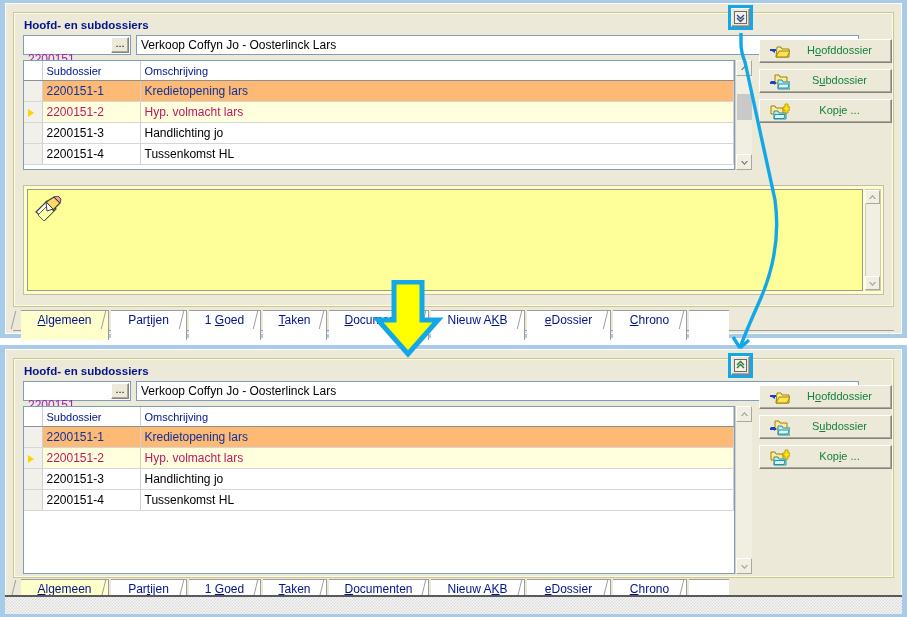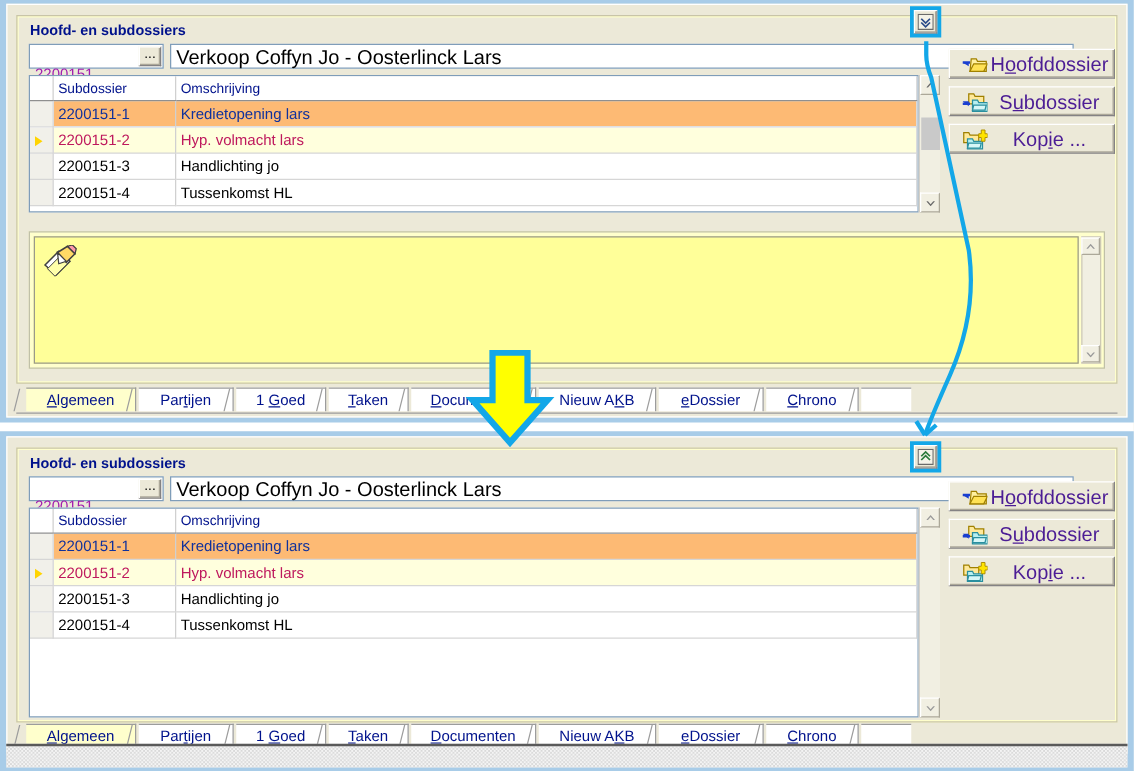--- a/index.html
+++ b/index.html
@@ -29,21 +29,21 @@
 
   
   .idrow{position:absolute;left:9px;top:22px;height:20px;}
   .idfield{position:absolute;left:0;top:0;width:108px;height:20px;background:#ffffff;border:1px solid #7f9db9;box-sizing:border-box;}
   .idfield .val{position:absolute;left:4px;top:16px;font-size:12px;color:#a21caf;}
   .ellipsis-btn{position:absolute;right:1px;top:1px;width:18px;height:16px;background:#ece9d8;
     border:1px solid #ffffff;border-right-color:#848284;border-bottom-color:#848284;
     box-shadow:inset -1px -1px 0 #aca899;box-sizing:border-box;
     font-size:11px;line-height:10px;text-align:center;color:#000;cursor:default;}
   .descfield{position:absolute;left:113px;top:0;height:20px;background:#ffffff;border:1px solid #7f9db9;box-sizing:border-box;}
-  .descfield .val{position:absolute;left:4px;top:2px;font-size:16px;color:#000;white-space:nowrap;}
+  .descfield .val{position:absolute;left:4px;top:2px;font-size:12px;color:#000;white-space:nowrap;}
 
   
   .grid-wrap{position:absolute;background:#ffffff;border:1px solid #7f9db9;box-sizing:border-box;overflow:hidden;}
   table.grid{border-collapse:collapse;width:100%;table-layout:fixed;}
   table.grid th,table.grid td{border-right:1px solid #d0d0d0;border-bottom:1px solid #d6d6d6;
     padding:0 0 0 4px;height:20px;font-size:12px;text-align:left;font-weight:normal;white-space:nowrap;overflow:hidden;}
   table.grid th{background:#ffffff;color:#00128c;font-size:11px;border-bottom:1px solid #8f8f8f;height:19px;}
   col.c-sel{width:18px;}
   col.c-sub{width:98px;}
   td.selcol,th.selcol{background:#f1f0ea;border-right:1px solid #9a9a9a;padding:0;text-align:center;}
@@ -64,34 +64,34 @@
 
   
   .notes-outer{position:absolute;background:#ffffcc;border:1px solid #c0c0a8;box-sizing:border-box;}
   .notes-inner{position:absolute;left:3px;top:3px;right:20px;bottom:3px;background:#ffff99;border:1px solid #9a9a8a;box-sizing:border-box;}
   .notes-scroll{position:absolute;right:2px;top:3px;bottom:3px;width:16px;background:#f1efe2;border:1px solid #cdc9b4;box-sizing:border-box;}
 
   
   .btn{position:absolute;height:24px;background:#ece9d8;
     border:1px solid #ffffff;border-right-color:#848284;border-bottom-color:#848284;
     box-shadow:inset -1px -1px 0 #aca899;box-sizing:border-box;cursor:default;}
-  .btn .lbl{position:absolute;left:0;right:0;top:4px;text-align:center;font-size:16px;color:#4c1d95;}
+  .btn .lbl{position:absolute;left:0;right:0;top:4px;text-align:center;font-size:11px;color:#15803d;}
   .btn .ico{position:absolute;left:10px;top:3px;width:20px;height:18px;}
   .btn .lbl u{text-decoration:underline;}
 
   
   .chev-btn{position:absolute;width:19px;height:19px;background:#ece9d8;
     border:1px solid #ffffff;border-right-color:#848284;border-bottom-color:#848284;
     box-shadow:inset -1px -1px 0 #aca899;box-sizing:border-box;
     display:flex;align-items:center;justify-content:center;}
   .hl-box{position:absolute;border:3px solid #13a7e8;box-sizing:border-box;}
 
   
   .tabs{position:absolute;height:20px;left:7px;right:7px;}
-  .tab{position:absolute;height:19px;background:#ffffff;
+  .tab{position:absolute;height:30px;background:#ffffff;
     border-top:1px solid #9c9c9c;border-right:1px solid #9c9c9c;
     box-sizing:border-box;padding-left:40px;}
   .tab .t-lbl{position:absolute;left:0;right:0;top:2px;text-align:center;font-size:12px;color:#00128c;white-space:nowrap;}
   .tab.active{background:#ffffcc;}
   .tab .skew{position:absolute;left:-8px;top:0;width:10px;height:18px;background:transparent;
     border-left:1px solid #9c9c9c;transform:skewX(-14deg);}
   .tabline{position:absolute;left:7px;right:7px;height:1px;background:#9c9c9c;}
 
   
   .checker{position:absolute;left:5px;right:5px;height:17px;

